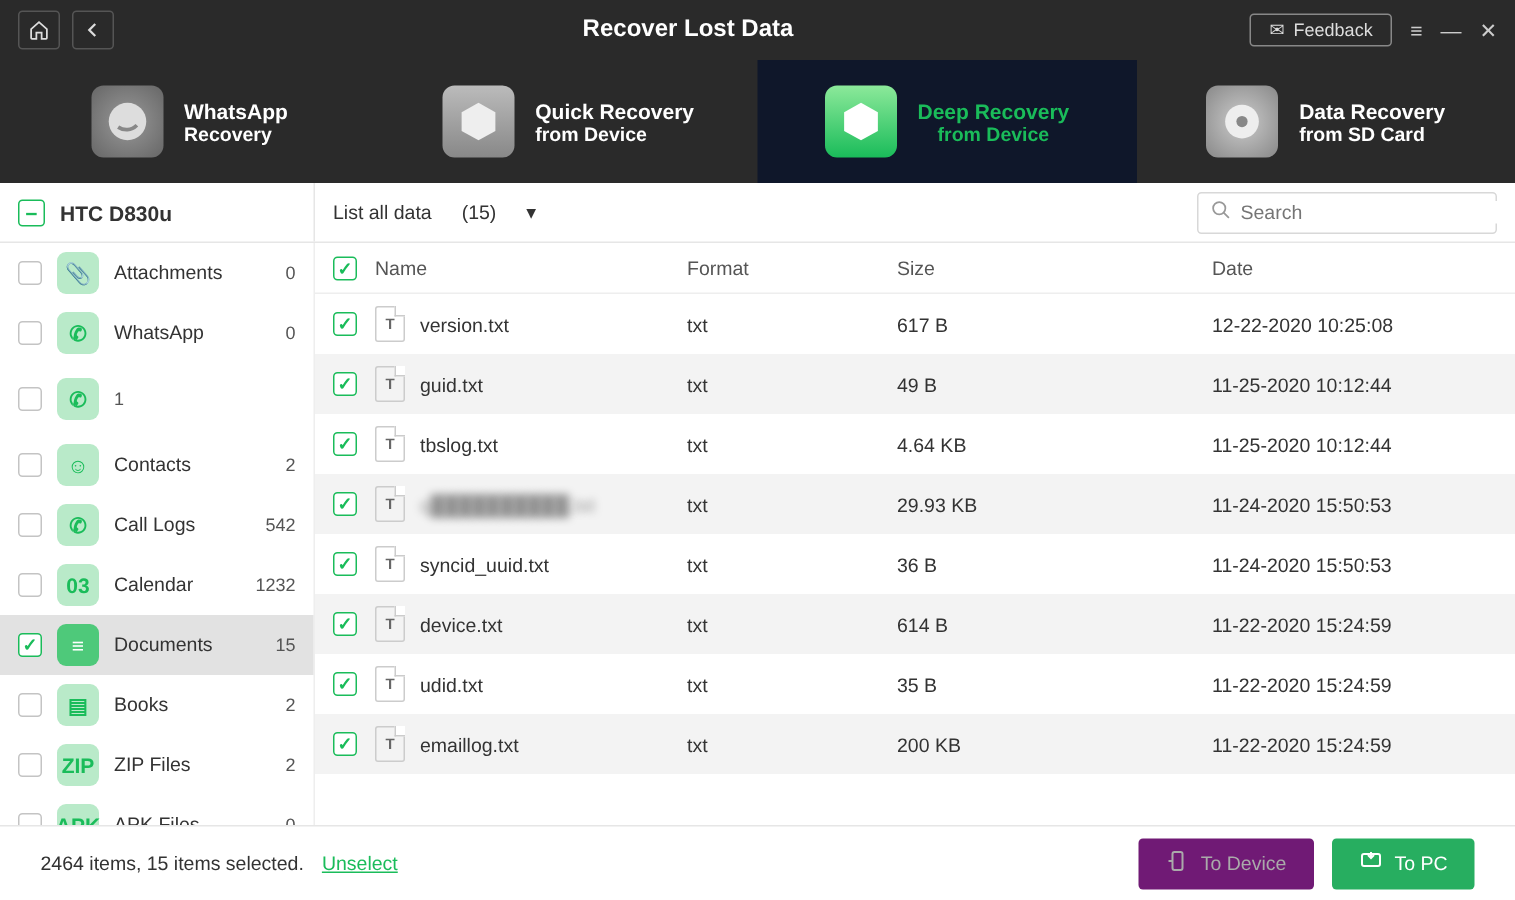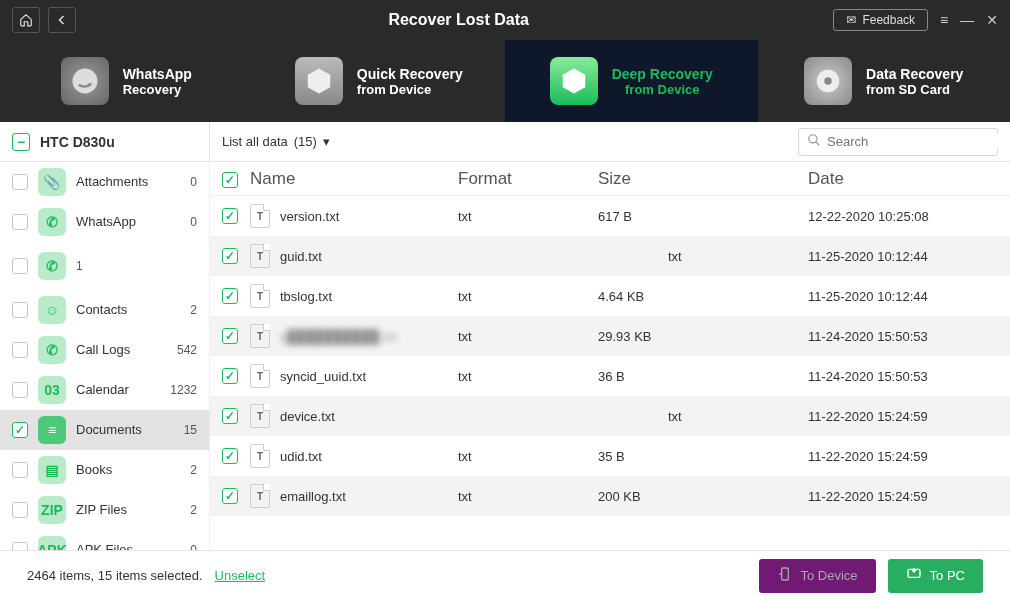--- a/index.html
+++ b/index.html
@@ -19,40 +19,40 @@
   .mode { flex: 1; display: flex; align-items: center; justify-content: center; gap: 14px; color: #fff; cursor: pointer; }
   .mode.active { background: #0f172a; color: #1abc5a; text-align: center; }
   .mode-icon { width: 48px; height: 48px; border-radius: 8px; display: flex; align-items: center; justify-content: center; font-size: 28px; }
   .mode-text .l1 { font-size: 14px; font-weight: 600; }
   .mode-text .l2 { font-size: 13px; font-weight: 600; }
 
   
   .toolbar { height: 40px; display: flex; align-items: center; border-bottom: 1px solid #e6e6e6; }
   .device-section { width: 210px; display: flex; align-items: center; padding: 0 12px; gap: 10px; font-weight: 700; font-size: 14px; border-right: 1px solid #e6e6e6; height: 100%; }
   .collapse-box { width: 18px; height: 18px; border: 1.5px solid #1abc5a; border-radius: 3px; display: flex; align-items: center; justify-content: center; color: #1abc5a; font-weight: bold; }
-  .list-filter { padding: 0 12px; display: flex; align-items: center; gap: 6px; cursor: pointer; text-align: center; }
+  .list-filter { padding: 0 12px; display: flex; align-items: center; gap: 20px; cursor: pointer; text-align: center; }
   .search-box { margin-left: auto; margin-right: 12px; width: 200px; height: 28px; border: 1px solid #d8d8d8; border-radius: 3px; display: flex; align-items: center; padding: 0 8px; gap: 6px; }
   .search-box input { border: none; outline: none; flex: 1; font-size: 13px; }
 
   
   .main { flex: 1; display: flex; overflow: hidden; }
   .sidebar { width: 210px; border-right: 1px solid #eee; overflow-y: auto; }
   .side-item { display: flex; align-items: center; height: 40px; padding: 0 12px; gap: 10px; cursor: pointer; }
   .side-item.tall { height: 48px; }
   .side-item.active { background: #e2e2e2; }
   .chk { width: 16px; height: 16px; border: 1.5px solid #c4c4c4; border-radius: 3px; display: inline-flex; align-items: center; justify-content: center; background: #fff; flex-shrink: 0; }
   .chk.checked { border-color: #1abc5a; color: #1abc5a; }
   .chk.checked::after { content: "✓"; font-size: 12px; font-weight: bold; }
   .side-icon { width: 28px; height: 28px; border-radius: 6px; background: #b9eac9; display: flex; align-items: center; justify-content: center; color: #1abc5a; font-size: 14px; font-weight: bold; flex-shrink: 0; }
   .side-icon.darker { background: #4ec97a; color: #fff; }
   .side-label { flex: 1; font-size: 13px; line-height: 1.2; }
   .side-count { font-size: 12px; color: #555; }
 
   .filezone { flex: 1; display: flex; flex-direction: column; overflow: hidden; }
-  .thead { display: flex; align-items: center; height: 34px; border-bottom: 1px solid #eee; padding: 0 12px; font-size: 17px; color: #555; }
+  .thead { display: flex; align-items: center; height: 34px; border-bottom: 1px solid #eee; padding: 0 12px; font-size: 13px; color: #555; }
   .col-chk { width: 28px; }
   .col-name { flex: 1; display: flex; align-items: center; gap: 10px; }
   .col-fmt { width: 140px; }
   .col-size { width: 210px; }
   .col-date { width: 190px; }
   .rows { flex: 1; overflow-y: auto; }
   .row { display: flex; align-items: center; height: 40px; padding: 0 12px; }
   .row:nth-child(even) { background: #f3f3f3; }
   .file-icon { width: 20px; height: 24px; border: 1px solid #ccc; border-radius: 2px; display: inline-flex; align-items: center; justify-content: center; font-size: 10px; font-weight: bold; color: #666; position: relative; }
   .file-icon::before { content: ""; position: absolute; top: -1px; right: -1px; width: 6px; height: 6px; background: #fff; border-left: 1px solid #ccc; border-bottom: 1px solid #ccc; }
@@ -244,20 +244,21 @@
           <div class="col-size">617 B</div>
           <div class="col-date">12-22-2020 10:25:08</div>
         </div>
         <div class="row">
           <div class="col-chk"><span class="chk checked"></span></div>
           <div class="col-name">
             <span class="file-icon">T</span>
             <span>guid.txt</span>
           </div>
           <div class="col-fmt">txt</div>
+          <div class="col-size">49 B</div>
           <div class="col-date">11-25-2020 10:12:44</div>
         </div>
         <div class="row">
           <div class="col-chk"><span class="chk checked"></span></div>
           <div class="col-name">
             <span class="file-icon">T</span>
             <span>tbslog.txt</span>
           </div>
           <div class="col-fmt">txt</div>
           <div class="col-size">4.64 KB</div>
@@ -283,20 +284,21 @@
           <div class="col-size">36 B</div>
           <div class="col-date">11-24-2020 15:50:53</div>
         </div>
         <div class="row">
           <div class="col-chk"><span class="chk checked"></span></div>
           <div class="col-name">
             <span class="file-icon">T</span>
             <span>device.txt</span>
           </div>
           <div class="col-fmt">txt</div>
+          <div class="col-size">614 B</div>
           <div class="col-date">11-22-2020 15:24:59</div>
         </div>
         <div class="row">
           <div class="col-chk"><span class="chk checked"></span></div>
           <div class="col-name">
             <span class="file-icon">T</span>
             <span>udid.txt</span>
           </div>
           <div class="col-fmt">txt</div>
           <div class="col-size">35 B</div>

